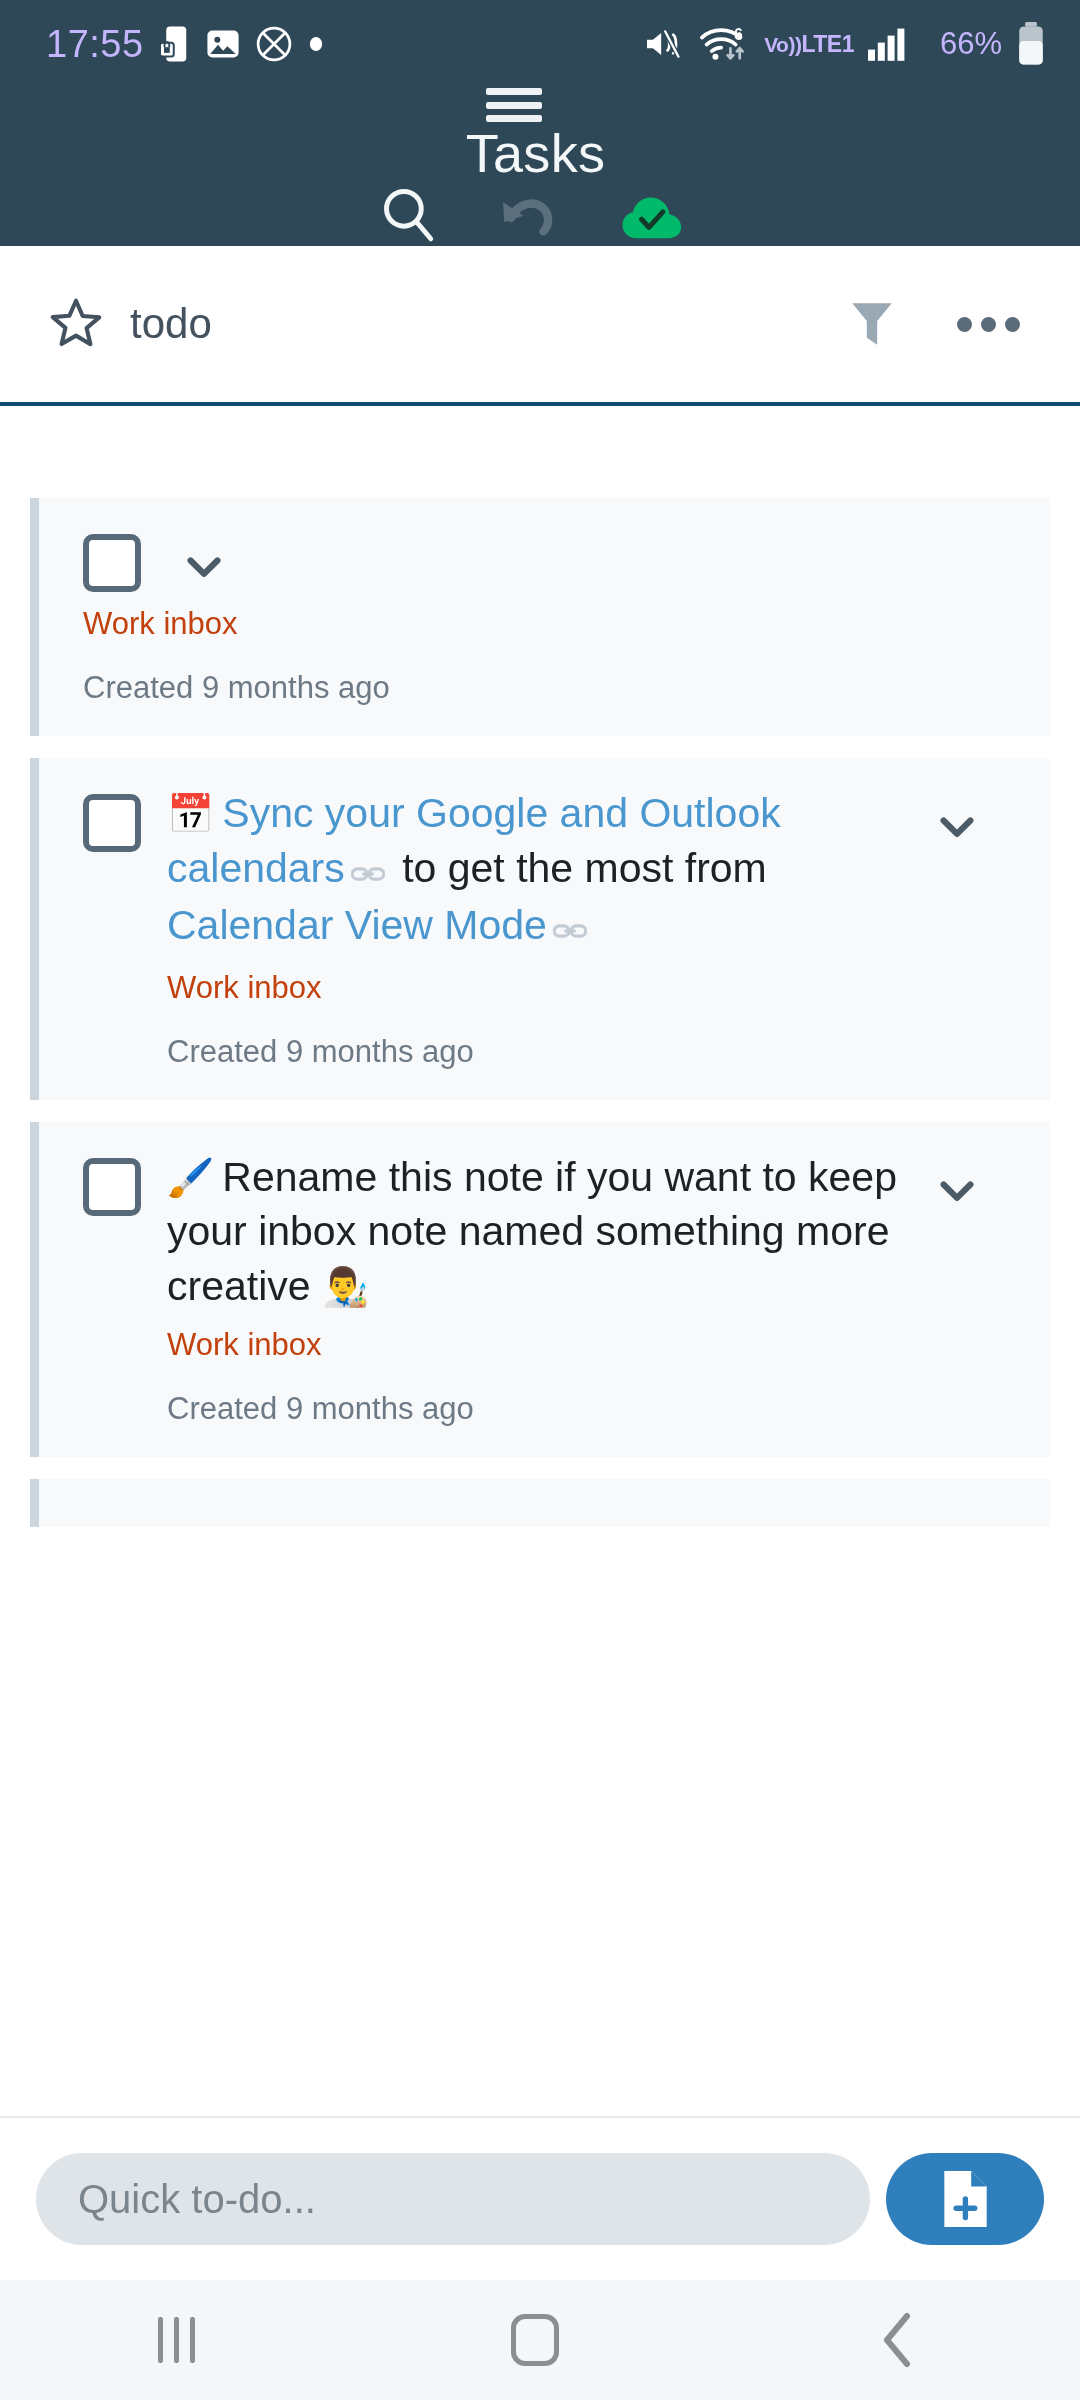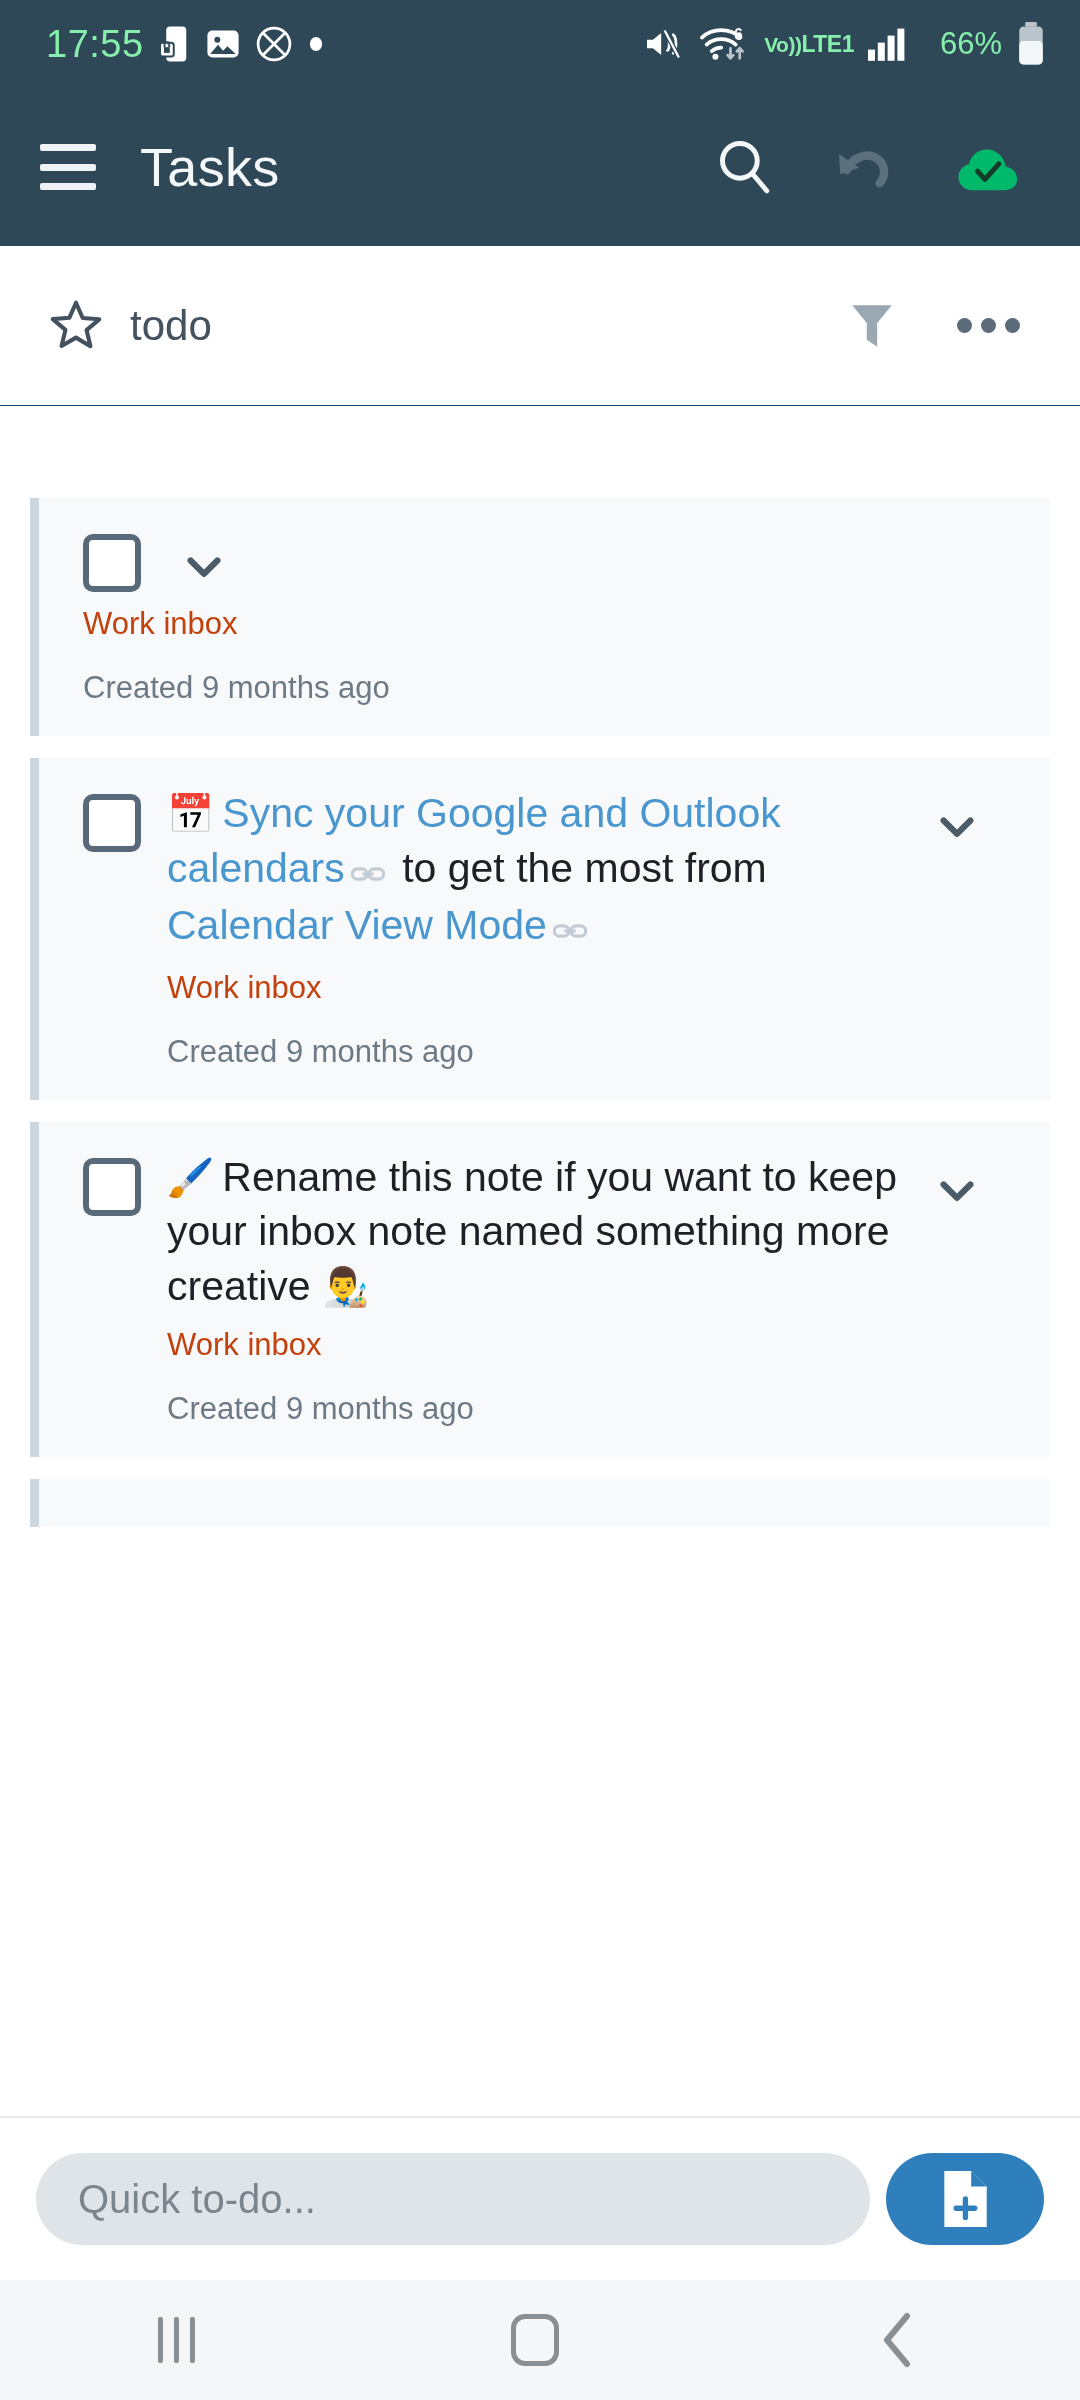--- a/index.html
+++ b/index.html
@@ -5,43 +5,43 @@
   * { margin:0; padding:0; box-sizing:border-box; }
   html,body { width:1080px; height:2400px; }
   body {
     font-family:"Liberation Sans", sans-serif;
     background:#ffffff;
     overflow:hidden;
   }
 
   
   .statusbar{
-    height:88px; background:#2f4858; color:#86efac;
+    height:88px; background:#2f4858; color:#c4b5fd;
     display:flex; align-items:center; justify-content:space-between;
     padding:0 34px 0 46px;
   }
   .sb-left{ display:flex; align-items:center; gap:16px; }
   .sb-time{ font-size:38px; font-weight:400; letter-spacing:.5px; }
   .sb-right{ display:flex; align-items:center; gap:14px; }
   .sb-pct{ font-size:31px; font-weight:400;margin-left:16px; }
   .ic{ display:inline-flex; align-items:center; justify-content:center; }
 
   
   .appbar{
     height:158px; background:#2f4858;
-    display:flex; align-items:center; padding:0 49px 0 40px;
+    display:flex; align-items:center; padding:0 49px 0 40px;flex-direction:column;
   }
   .hamburger{ width:56px; height:46px; display:flex; flex-direction:column; justify-content:space-between; margin-right:44px; cursor:pointer;}
   .hamburger i{ display:block; height:7px; background:#eef2f4; border-radius:2px; }
   .app-title{ color:#f4f7f8; font-size:54px; font-weight:400; letter-spacing:.3px; flex:1; }
   .appbar-actions{ display:flex; align-items:center; gap:58px; padding-right:10px;}
 
   
   .filterbar{
-    height:160px; background:#ffffff; border-bottom:1px solid #0c4a6e;
+    height:160px; background:#ffffff; border-bottom:4px solid #0c4a6e;
     display:flex; align-items:center; padding:0 44px 0 48px;
   }
   .filter-left{ display:flex; align-items:center; gap:26px; flex:1;}
   .filter-name{ font-size:42px; color:#43525e; font-weight:400; }
   .filter-right{ display:flex; align-items:center; gap:60px; padding-right:16px;}
   .dots{ display:flex; gap:9px; }
   .dots i{ width:15px; height:15px; border-radius:50%; background:#5b6b79; display:block; }
 
   
   .list{

